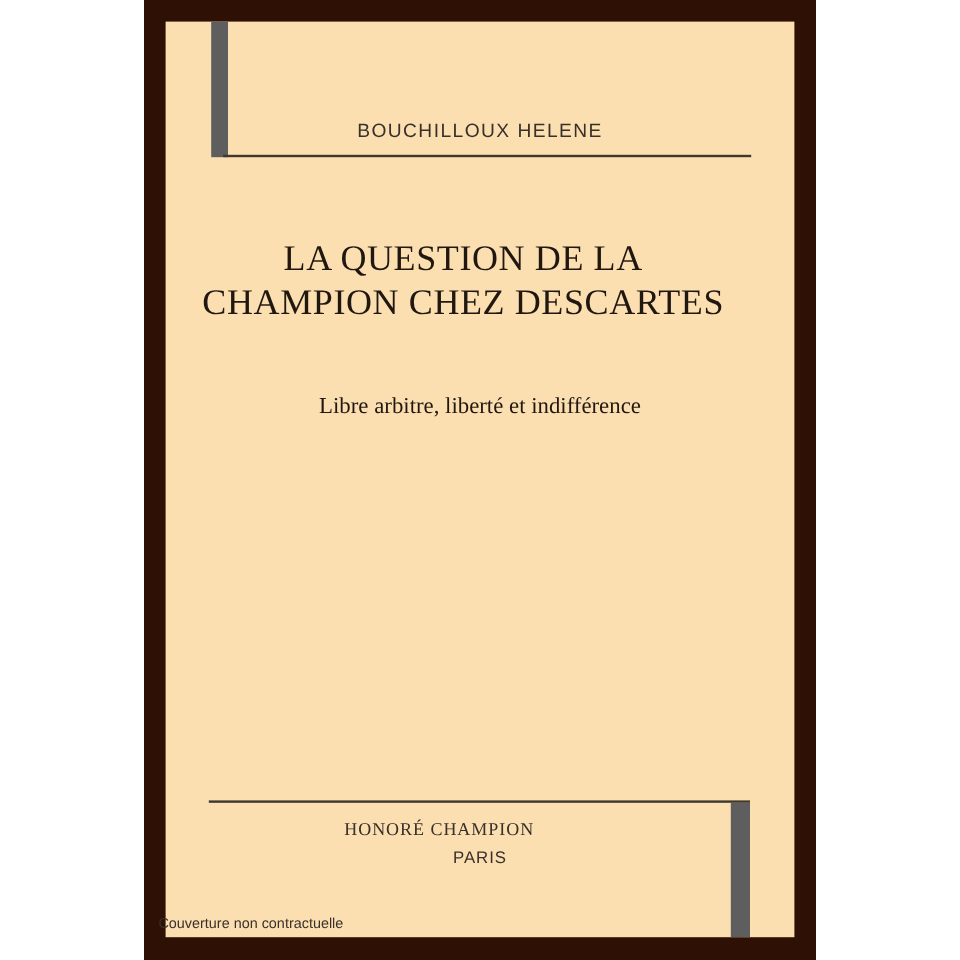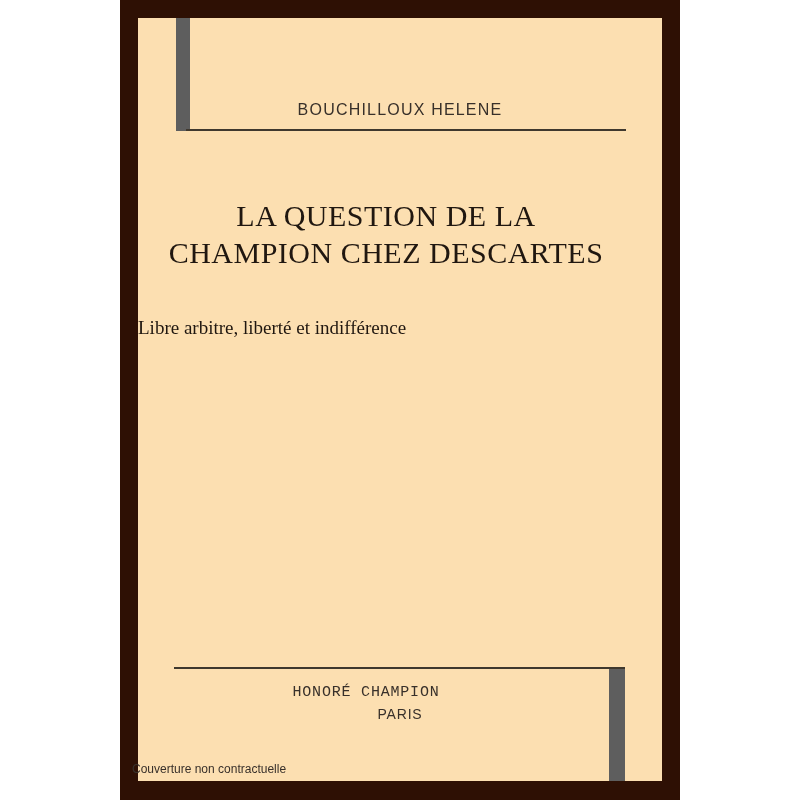--- a/index.html
+++ b/index.html
@@ -75,33 +75,33 @@
     width: 496px;
     text-align: center;
     font-family: "Liberation Serif", serif;
     font-size: 30px;
     line-height: 37px;
     letter-spacing: 0.5px;
     color: var(--serif_text);
   }
   .subtitle {
     position: absolute;
-    left: 138px; top: 317px;
+    left: 138px; top: 328px;
     width: 524px;
-    text-align: left;
+    text-align: center;
     font-family: "Liberation Serif", serif;
     font-size: 19px;
     color: var(--serif_text);
   }
   .publisher {
     position: absolute;
     left: 138px; top: 684px;
     width: 456px;
     text-align: center;
-    font-family: Liberation Mono, monospace;
+    font-family: Liberation Serif, serif;
     font-size: 15px;
     letter-spacing: 0.8px;
     color: var(--sans_text);
   }
   .publisher-city {
     position: absolute;
     left: 138px; top: 706px;
     width: 524px;
     text-align: center;
     font-family: "Liberation Sans", sans-serif;

